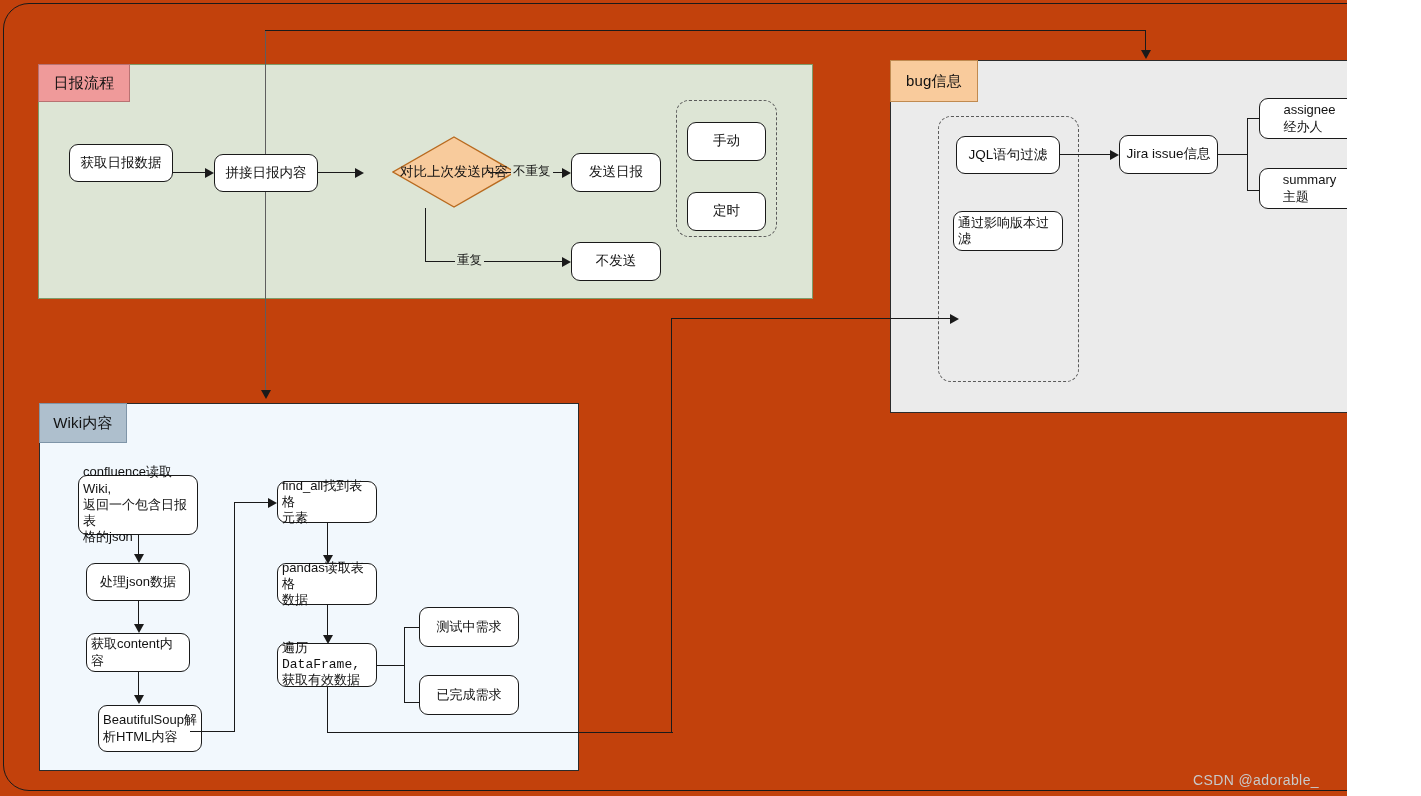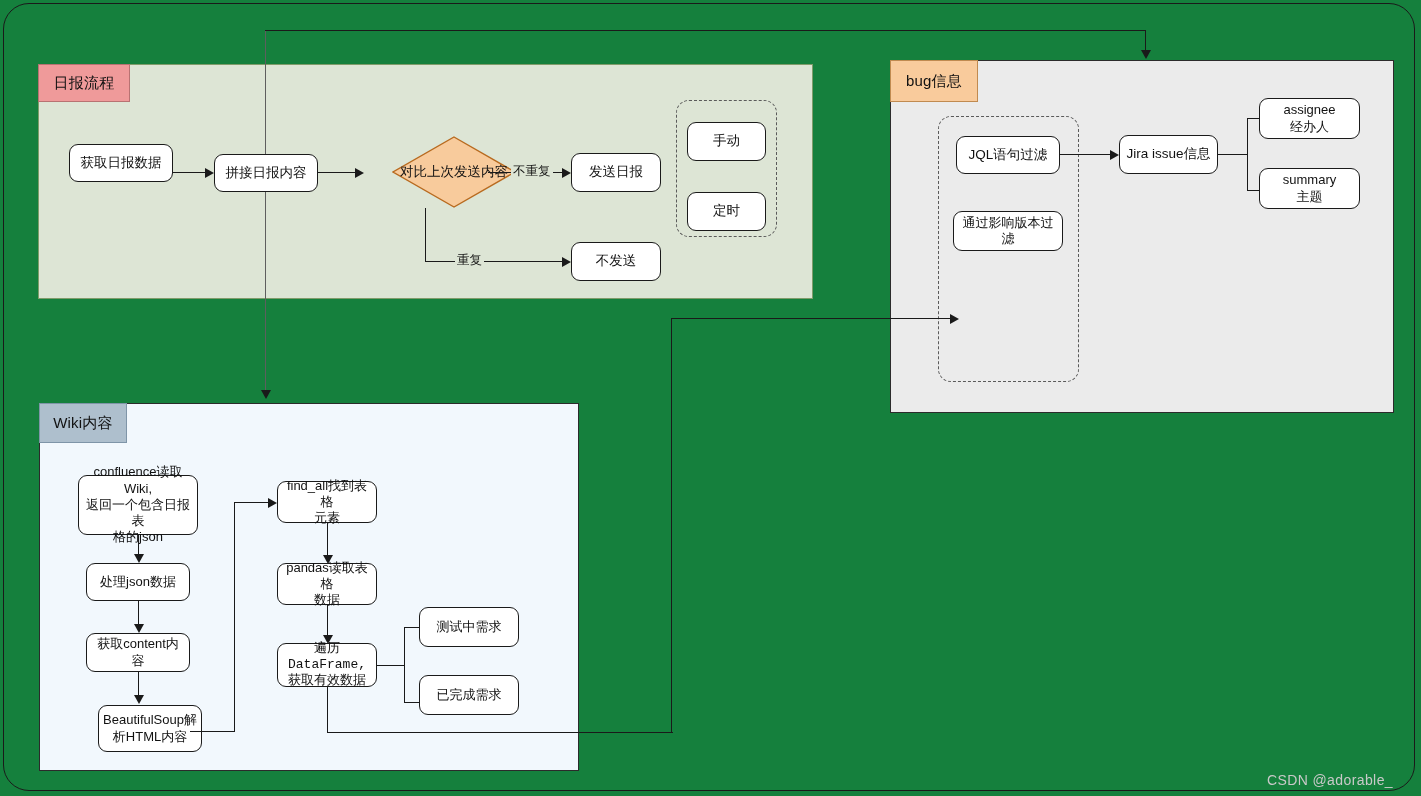--- a/index.html
+++ b/index.html
@@ -5,24 +5,25 @@
   html, body {
     margin: 0;
     padding: 0;
     background: #ffffff;
   }
   body {
     font-family: "Liberation Sans", "DejaVu Sans", sans-serif;
   }
   #canvas {
     position: relative;
-    width: 1421px;
+    width: 1301px;
     height: 796px;
-    background: #15803d;
+    background: #c2410c;
     overflow: hidden;
+    padding-left: 46px;
   }
   
   .outer-frame {
     position: absolute;
     left: 3px;
     top: 3px;
     width: 1412px;
     height: 788px;
     border: 1.5px solid #1a1a1a;
     border-radius: 26px;
@@ -52,21 +53,21 @@
   
   .node {
     position: absolute;
     box-sizing: border-box;
     background: #ffffff;
     border: 1.2px solid #1a1a1a;
     border-radius: 9px;
     display: flex;
     align-items: center;
     justify-content: center;
-    text-align: center;
+    text-align: left;
     font-size: 13.5px;
     color: #111111;
     line-height: 1.25;
     padding: 2px 4px;
     white-space: pre-line;
   }
   .node.small { font-size: 13px; }
 
   
   .diamond {

